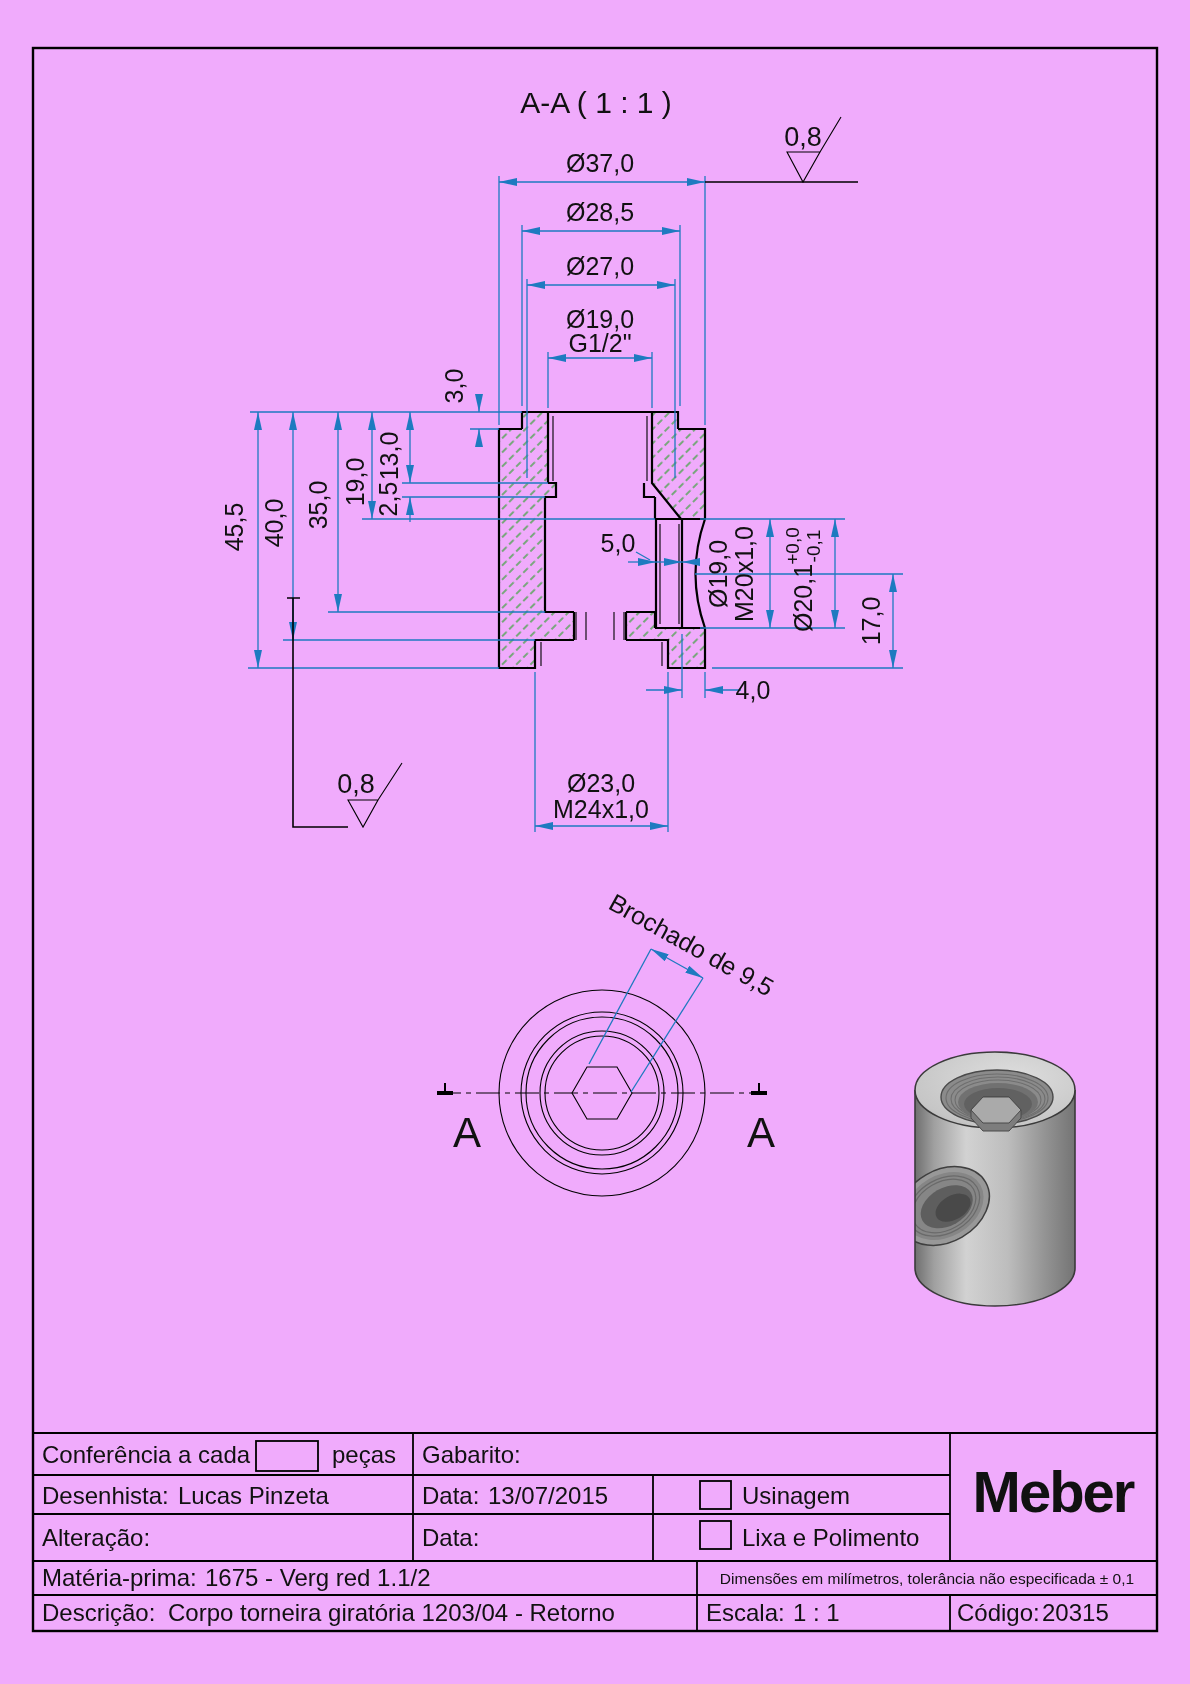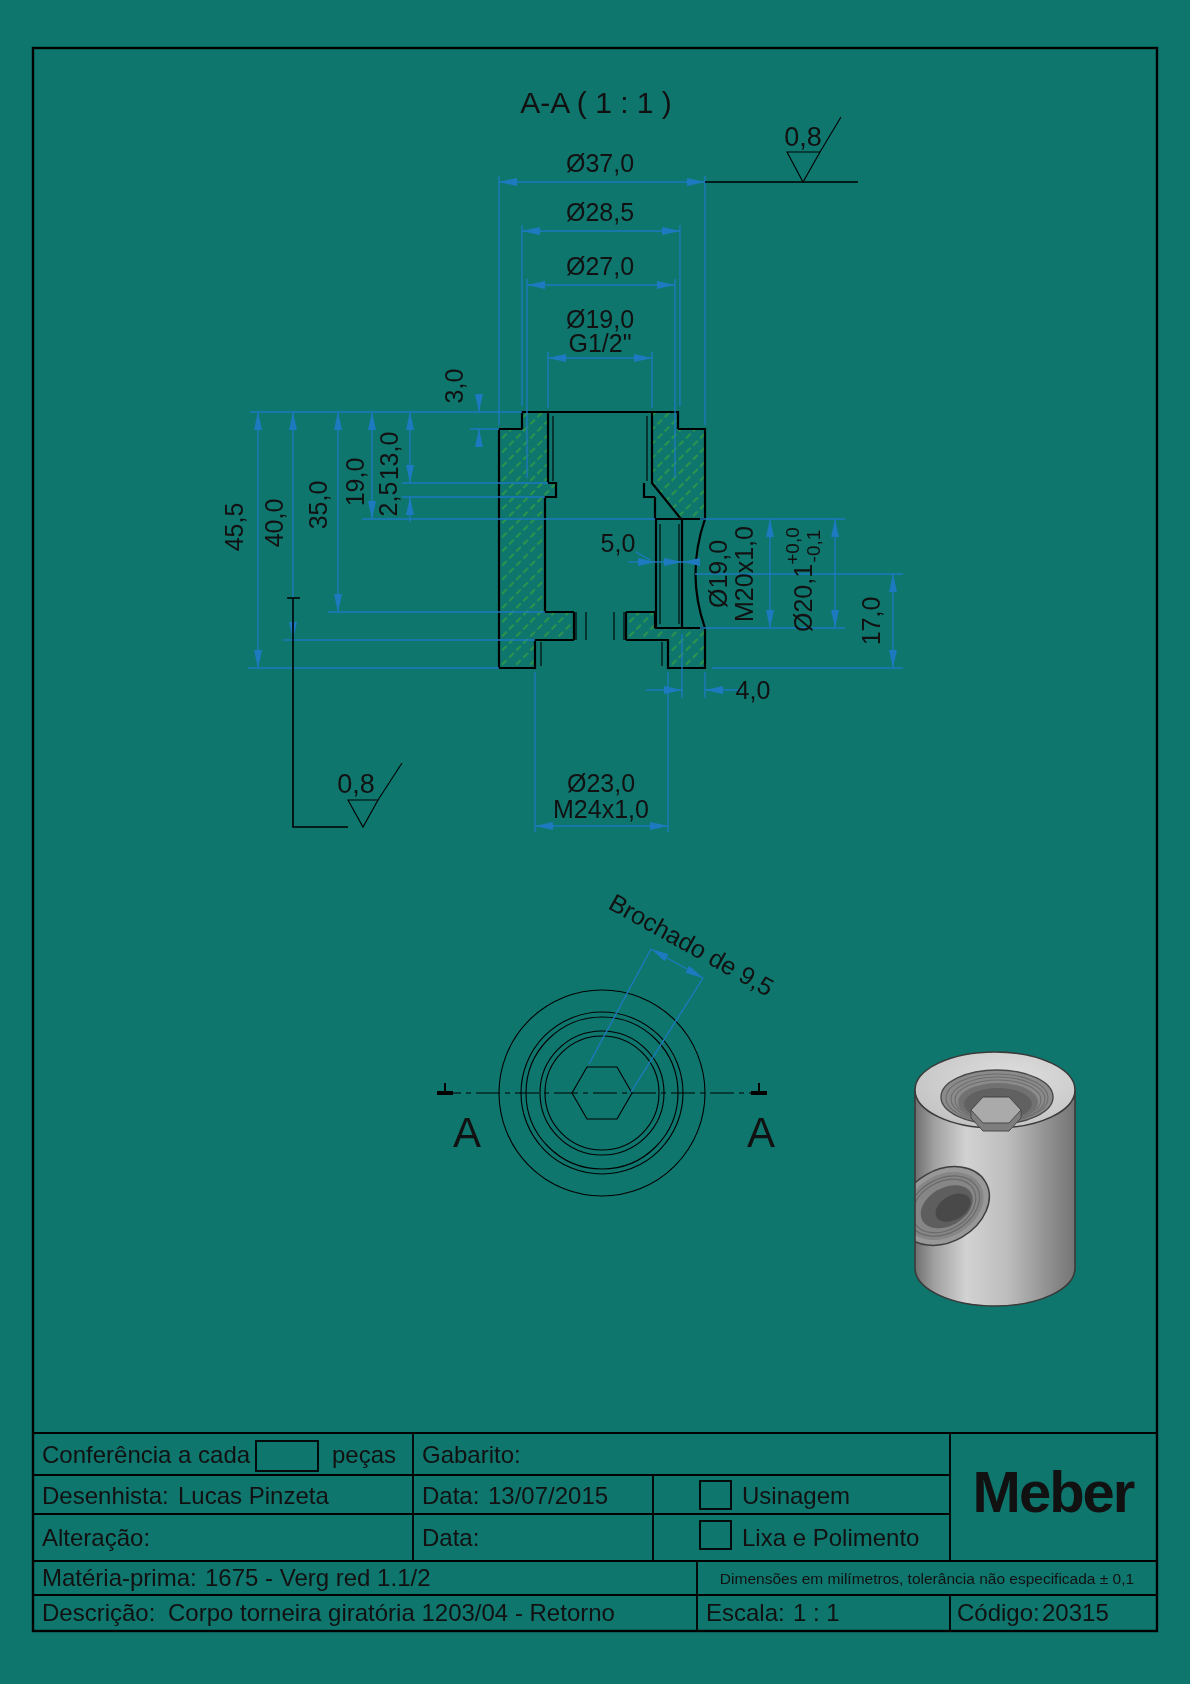--- a/index.html
+++ b/index.html
@@ -1,16 +1,16 @@
 <!DOCTYPE html>
 <html><head>
 <meta charset="utf-8">
 <style>
   html,body{margin:0;padding:0;background:#fff;}
-  #sheet{position:relative;width:1190px;height:1684px;background:#0f766e;
+  #sheet{position:relative;width:1190px;height:1684px;background:#f0abfc;
          font-family:"Liberation Sans", sans-serif;}
   svg text{font-family:"Liberation Sans", sans-serif;fill:#111;}
   .dimtxt{font-size:25px;}
   .dimtxt-sm{font-size:19px;}
   .titletxt{font-size:30px;}
   .atxt{font-size:42px;}
   .tb{font-size:24px;}
   .tb-sm{font-size:15.5px;}
   .brand{font-size:58px;font-weight:bold;letter-spacing:-2px;}
   .oln{stroke:#000;stroke-width:2.2;fill:none;stroke-linejoin:miter;}

